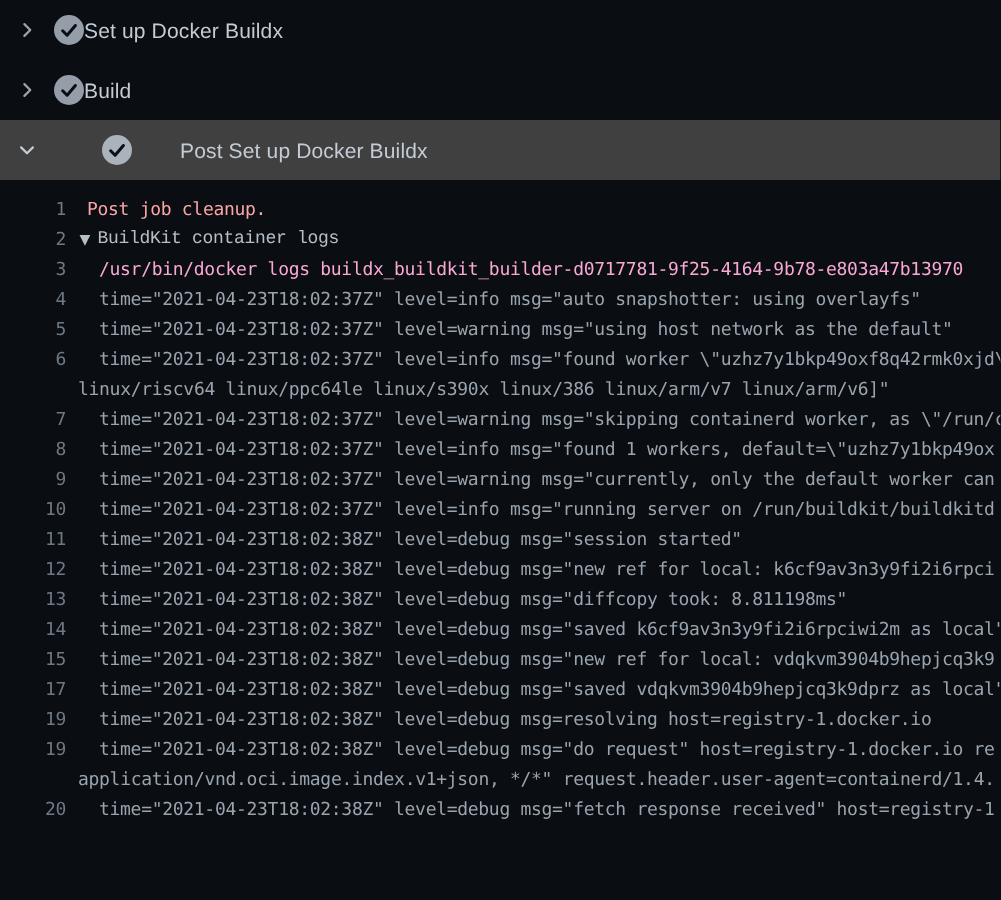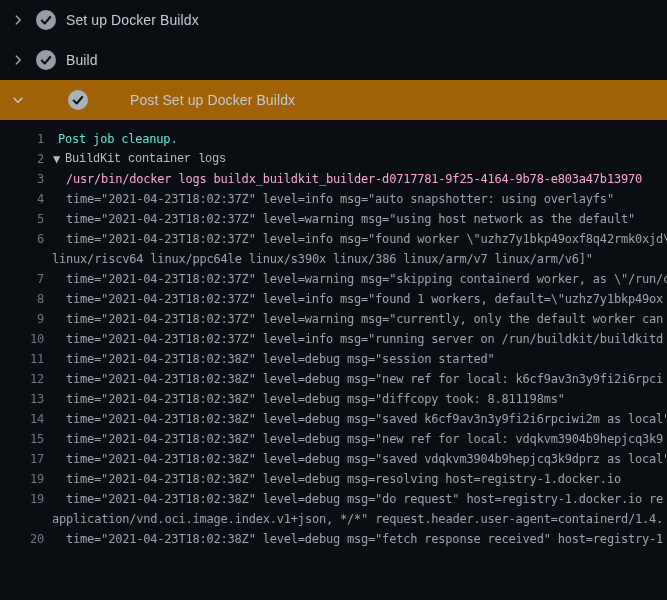--- a/index.html
+++ b/index.html
@@ -6,42 +6,42 @@
   body {
     width: 667px; height: 600px; overflow: hidden;
     background: #0a0d12;
     font-family: "Liberation Sans", sans-serif;
   }
   .steps { width: 667px; }
   .step-row {
     height: 40px; display: flex; align-items: center;
     cursor: pointer; box-sizing: border-box;
   }
-  .step-row.expanded { background: #a16207; gap: 32px; }
+  .step-row.expanded { background: #404040; gap: 32px; }
   .chev { width: 16px; height: 16px; margin-left: 10px; flex: 0 0 16px; display: flex; align-items: center; justify-content: center; }
   .chev svg { display: block; }
   .check { width: 20px; height: 20px; margin-left: 10px; flex: 0 0 20px; }
   .step-label {
-    margin-left: 10px; font-size: 14px; color: #c3ccd4; letter-spacing: 0.1px;
+    font-size: 14px; color: #c3ccd4; letter-spacing: 0.1px;
   }
   .log-area {
     padding-top: 9px;
     font-family: "DejaVu Sans Mono", "Liberation Mono", monospace;
     font-size: 12px; letter-spacing: -0.2px;
   }
   .log-row {
     height: 20px; line-height: 20px; display: flex;
     white-space: pre; overflow: hidden; width: 667px;
   }
   .ln {
     flex: 0 0 44px; width: 44px; text-align: right;
     color: #6f7983; cursor: pointer; user-select: none;
   }
   .txt { color: #9aa4ae; }
-  .kind-default .txt { padding-left: 14px; color: #5eead4; text-align: right; }
+  .kind-default .txt { padding-left: 14px; color: #fca5a5; text-align: right; }
   .kind-group .marker { padding-left: 9px; color: #b6bfc8; cursor: pointer; }
   .kind-group .txt { padding-left: 5px; color: #b6bfc8; font-family: Liberation Mono, monospace; }
   .kind-command .txt { padding-left: 22px; color: #f9a8d4; }
   .kind-detail .txt { padding-left: 22px; }
   .kind-wrap .txt { padding-left: 52px; }
 </style>
 </head>
 <body>
 
 <div class="steps">

